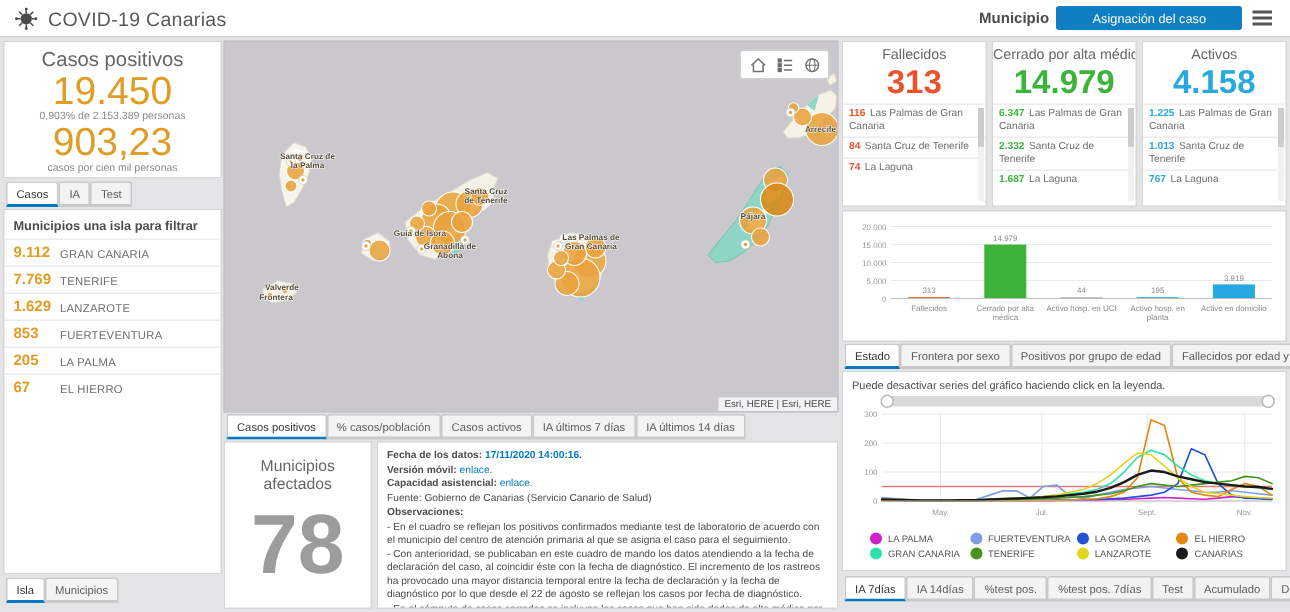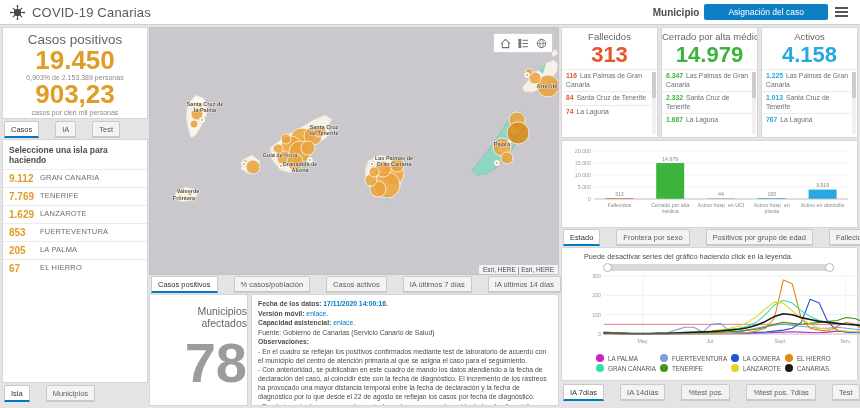--- a/index.html
+++ b/index.html
@@ -8,46 +8,46 @@
   .card{background:#fff;border:1px solid #d6d6d6;box-sizing:border-box}
   
   .hdr{position:absolute;top:0;left:0;width:860px;height:25px;background:#fff;border-bottom:1px solid #cfcfcf;display:flex;align-items:center;padding:0 10px;box-sizing:border-box;z-index:5}
   .hdr-title{font-size:13px;color:#595959;margin-left:7px;letter-spacing:.2px}
   .hdr-right{margin-left:auto;display:flex;align-items:center;gap:5px}
   .muni-label{font-size:10px;font-weight:bold;color:#4c4c4c}
   .assign-btn{background:#0f7fc4;color:#fff;font-size:8.5px;padding:3px 24px;border-radius:2px;cursor:pointer}
   .burger{display:flex;flex-direction:column;gap:2px;cursor:pointer;padding:2px}
   .burger span{display:block;width:13px;height:2px;background:#555}
   
-  .tabs{display:flex;gap:16px;align-items:flex-start;padding-left:2px}
+  .tabs{display:flex;gap:0;align-items:flex-start;padding-left:2px}
   .tab{background:#f3f3f3;border:1px solid #c9c9c9;border-bottom:2px solid #c9c9c9;color:#5c5c5c;font-size:7.5px;padding:3px 6px 2px 6px;border-radius:2px 2px 0 0;cursor:pointer;white-space:nowrap}
   .tab.active{background:#fff;color:#333;border-bottom:2px solid #0079c1}
   
   .left{position:absolute;left:2px;top:27px;width:146px;height:379px}
   .pos-card{height:92px;text-align:center;padding-top:4px}
   .pos-title{font-size:13.5px;color:#666}
-  .big-orange{font-size:26px;font-weight:bold;color:#e09c24;line-height:1.05}
+  .big-orange{font-size:26px;font-weight:normal;color:#e09c24;line-height:1.05}
   .sub{font-size:7px;color:#8a8a8a}
   .left-tabs{margin-top:2px;height:16px}
   .islands-card{margin-top:2px;height:244px;position:relative}
   .isl-title{font-size:8.5px;font-weight:bold;color:#4c4c4c;padding:5px 6px 4px 6px}
-  .island-row{display:flex;align-items:flex-start;gap:5px;padding:3px 6px;border-top:1px solid #ececec;cursor:pointer}
+  .island-row{display:flex;align-items:flex-end;gap:5px;padding:3px 6px;border-top:1px solid #ececec;cursor:pointer}
   .inum{font-size:10px;font-weight:bold;color:#e09c24;min-width:26px}
   .ilabel{font-size:7.5px;color:#6e6e6e;letter-spacing:.2px}
   .warning{position:absolute;left:6px;right:6px;bottom:5px;font-size:7.6px;color:#4c4c4c;line-height:1.3}
   
   .map-panel{position:absolute;left:149px;top:27px;width:410px;height:265px}
   .map{position:relative;width:410px;height:248px;background:#cac8cd;border:1px solid #c4c2c8;box-sizing:border-box;overflow:hidden;cursor:grab}
   .map-toolbar{position:absolute;top:5px;right:5px;background:#fff;border:1px solid #d0d0d0;border-radius:2px;display:flex;gap:2px;padding:2px 3px}
   .map-tool{width:16px;height:14px;display:flex;align-items:center;justify-content:center;cursor:pointer;color:#6e6e6e}
   .attribution{position:absolute;right:0;bottom:0;background:rgba(255,255,255,.75);font-size:6.5px;color:#4a4a4a;padding:1px 4px}
   .map-tabs{margin-top:1px}
   
   .bottom-center{position:absolute;left:149px;top:294px;width:410px;height:112px;display:flex;gap:3px}
-  .muni-card{width:99px;height:112px;text-align:right;flex:none}
+  .muni-card{width:99px;height:112px;text-align:center;flex:none}
   .muni-title{font-size:10.5px;color:#666;padding-top:10px}
   .muni-value{font-size:56px;font-weight:bold;color:#9c9c9c;line-height:1.2}
   .notes-card{flex:1;height:112px;padding:4px 6px;overflow:hidden}
   .note-line{font-size:6.8px;color:#4c4c4c;line-height:1.4}
   .nb{font-weight:bold}
   .blue{color:#0079c1}
   .note-obs{font-size:6.8px;color:#4c4c4c;line-height:1.35}
   
   .right{position:absolute;left:561px;top:27px;width:297px;height:379px}
   .stat-row{display:flex;gap:3px;height:111px}
@@ -55,21 +55,21 @@
   .stat-title{font-size:9.5px;color:#666;white-space:nowrap;overflow:hidden}
   .stat-value{font-size:22px;font-weight:bold;line-height:1.15}
   .stat-list{text-align:left;margin-top:2px}
   .stat-rowline{border-top:1px solid #ececec;padding:2px 4px;font-size:6.8px;line-height:1.25;cursor:pointer}
   .stat-num{font-weight:bold;margin-right:3px}
   .stat-muni{color:#6e6e6e}
   .stat-scroll{position:absolute;right:1px;top:44px;width:4px;height:62px;background:#f1f1f1}
   .stat-scroll i{display:block;width:4px;height:26px;background:#cccccc}
   .bar-card{margin-top:2px;height:88px;padding:2px 2px 0 2px}
   .bar-tabs{margin-top:1px;height:16px}
-  .line-card{margin-top:2px;height:134px;padding:3px 20px;position:relative}
+  .line-card{margin-top:2px;height:134px;padding:3px 4px;position:relative}
   .hint{font-size:7.3px;color:#4c4c4c;margin:1px 0 2px 2px}
   .range-slider{position:relative;height:9px;margin:0 4px 0 22px}
   .range-bar{position:absolute;left:0;right:0;top:1px;height:7px;background:#d9d9d9;border-radius:4px}
   .range-handle{position:absolute;top:0;width:9px;height:9px;background:#fff;border:1px solid #b8b8b8;border-radius:50%;box-sizing:border-box;cursor:ew-resize}
   .legend{display:grid;grid-template-columns:repeat(4,1fr);gap:2px 4px;padding:2px 6px 0 14px}
   .leg-item{display:flex;align-items:center;gap:4px;cursor:pointer}
   .leg-dot{width:8px;height:8px;border-radius:50%;flex:none}
   .leg-label{font-size:6.3px;color:#555;white-space:nowrap}
   .line-tabs{margin-top:3px;height:16px}
   text{font-family:"Liberation Sans",sans-serif}
@@ -117,21 +117,21 @@
       <div class="sub">0,903% de 2.153.389 personas</div>
       <div class="big-orange">903,23</div>
       <div class="sub">casos por cien mil personas</div>
     </div>
     <div class="tabs left-tabs" id="left-tabs-top">
         <div class="tab active">Casos</div>
         <div class="tab">IA</div>
         <div class="tab">Test</div>
       </div>
     <div class="card islands-card">
-      <div class="isl-title">Seleccione una isla para haciendo</div>
+      <div class="isl-title">Municipios una isla para filtrar</div>
       <div id="islands">
           <div class="island-row">
             <span class="inum">9.112</span>
             <span class="ilabel">GRAN CANARIA</span>
           </div>
           <div class="island-row">
             <span class="inum">7.769</span>
             <span class="ilabel">TENERIFE</span>
           </div>
           <div class="island-row">

